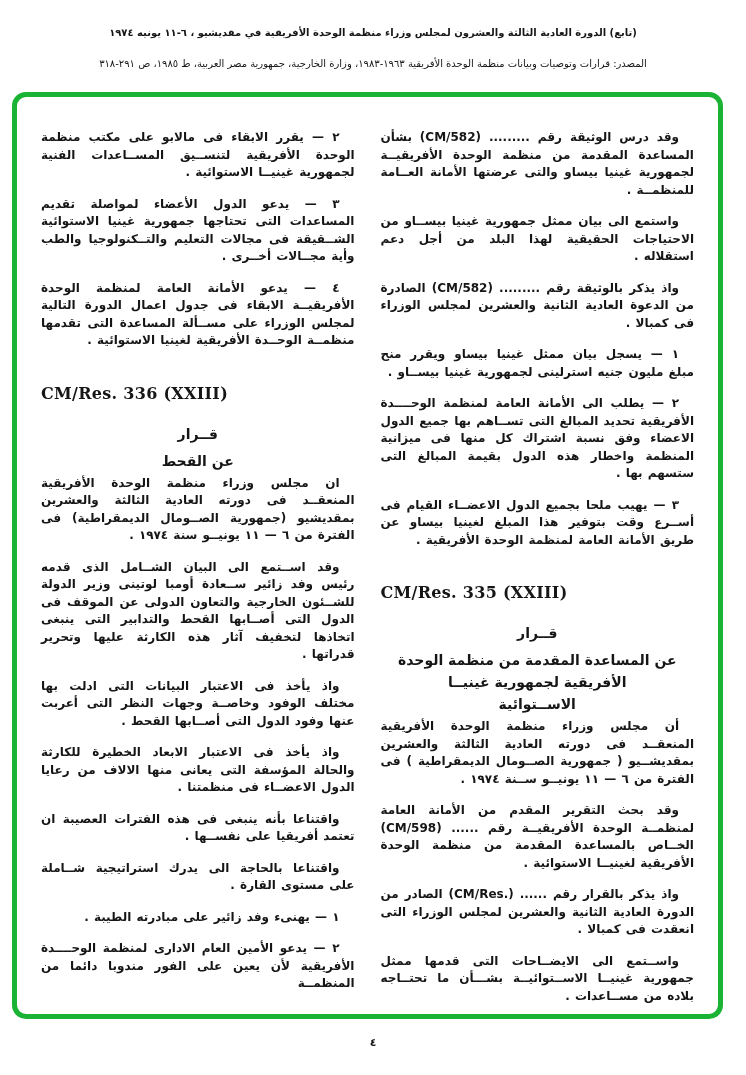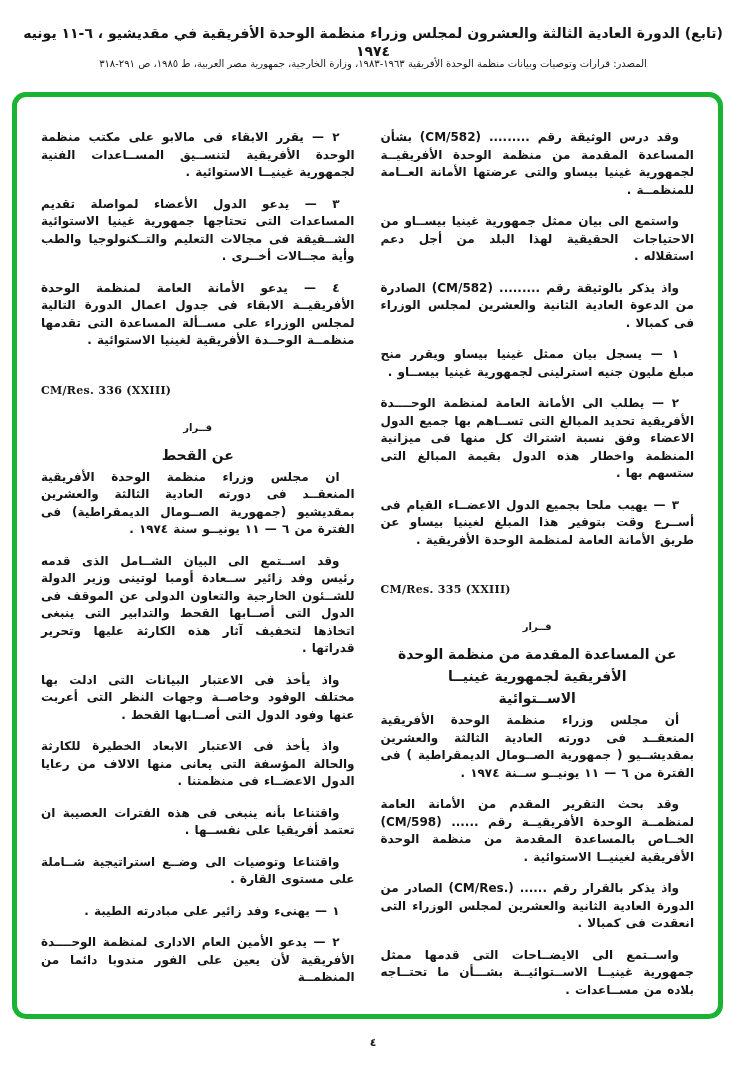--- a/index.html
+++ b/index.html
@@ -6,21 +6,21 @@
   body {
     width: 746px; height: 1075px;
     position: relative;
     overflow: hidden;
     font-family: "DejaVu Sans", "Liberation Sans", sans-serif;
     color: #161616;
   }
   .hdr1 {
     position: absolute; top: 24px; left: 20px; right: 20px;
     direction: rtl; text-align: center;
-    font-size: 14px; font-weight: bold; line-height: 18px;
+    font-size: 10px; font-weight: bold; line-height: 18px;
   }
   .hdr2 {
     position: absolute; top: 58px; left: 14px; right: 14px;
     direction: rtl; text-align: center;
     font-size: 10px; font-weight: normal; line-height: 12px;
   }
   .doc-frame {
     position: absolute; left: 12px; top: 92px;
     width: 711px; height: 927px;
     box-sizing: border-box;
@@ -36,25 +36,25 @@
   .blk { font-weight: bold; }
   .blk-p {
     font-size: 12px; line-height: 17.5px;
     text-align: justify; text-indent: 15px;
     margin: 0 0 14px 0;
     word-spacing: 1px;
   }
   .blk-ref {
     direction: ltr; text-align: left;
     font-family: "DejaVu Serif", "Liberation Serif", serif;
-    font-size: 11px; letter-spacing: 0.3px;
+    font-size: 16px; letter-spacing: 0.3px;
     margin: 34px 0 22px 0;
   }
   .blk-heading {
-    text-align: center; font-size: 10px; line-height: 18px;
+    text-align: center; font-size: 14px; line-height: 18px;
     margin: 0 0 10px 0;
   }
   .blk-subheading {
     text-align: center; font-size: 14px; line-height: 17px;
     margin: 0 0 5px 0;
   }
   .blk-subheading + .blk-p { }
   .page-number {
     position: absolute; top: 1036px; left: 0; right: 0;
     text-align: center; font-size: 11px; font-weight: bold;
@@ -90,19 +90,19 @@
       <div class="blk blk-p">٣ — يدعو الدول الأعضاء لمواصلة تقديم المساعدات التى تحتاجها جمهورية غينيا الاستوائية الشــقيقة فى مجالات التعليم والتــكنولوجيا والطب وأية مجــالات أخــرى .</div>
       <div class="blk blk-p">٤ — يدعو الأمانة العامة لمنظمة الوحدة الأفريقيــة الابقاء فى جدول اعمال الدورة التالية لمجلس الوزراء على مســألة المساعدة التى تقدمها منظمــة الوحــدة الأفريقية لغينيا الاستوائية .</div>
       <div class="blk blk-ref">CM/Res. 336 (XXIII)</div>
       <div class="blk blk-heading">قــرار</div>
       <div class="blk blk-subheading">عن القحط</div>
       <div class="blk blk-p">ان مجلس وزراء منظمة الوحدة الأفريقية المنعقــد فى دورته العادية الثالثة والعشرين بمقديشيو (جمهورية الصــومال الديمقراطية) فى الفترة من ٦ — ١١ يونيــو سنة ١٩٧٤ .</div>
       <div class="blk blk-p">وقد اســتمع الى البيان الشــامل الذى قدمه رئيس وفد زائير ســعادة أومبا لوتينى وزير الدولة للشــئون الخارجية والتعاون الدولى عن الموقف فى الدول التى أصــابها القحط والتدابير التى ينبغى اتخاذها لتخفيف آثار هذه الكارثة عليها وتحرير قدراتها .</div>
       <div class="blk blk-p">واذ يأخذ فى الاعتبار البيانات التى ادلت بها مختلف الوفود وخاصــة وجهات النظر التى أعربت عنها وفود الدول التى أصــابها القحط .</div>
       <div class="blk blk-p">واذ يأخذ فى الاعتبار الابعاد الخطيرة للكارثة والحالة المؤسفة التى يعانى منها الالاف من رعايا الدول الاعضــاء فى منظمتنا .</div>
       <div class="blk blk-p">واقتناعا بأنه ينبغى فى هذه الفترات العصيبة ان تعتمد أفريقيا على نفســها .</div>
-      <div class="blk blk-p">واقتناعا وتوصيات الى وضــع استراتيجية شــاملة على مستوى القارة .</div>
+      <div class="blk blk-p">واقتناعا بالحاجة الى يدرك استراتيجية شــاملة على مستوى القارة .</div>
       <div class="blk blk-p">١ — يهنىء وفد زائير على مبادرته الطيبة .</div>
       <div class="blk blk-p">٢ — يدعو الأمين العام الادارى لمنظمة الوحــــدة الأفريقية لأن يعين على الفور مندوبا دائما من المنظمــة</div>
     </section>
 </main>
 
 <div class="page-number">٤</div>
 
 </body></html>

